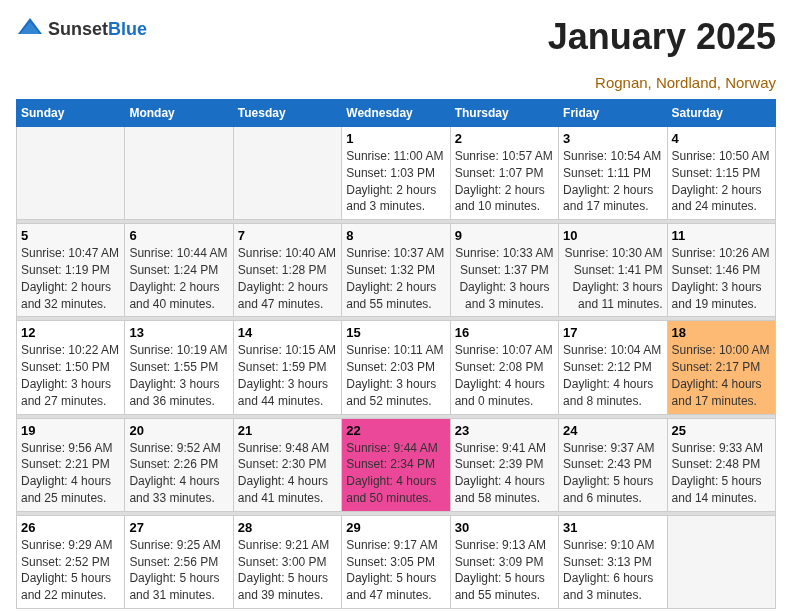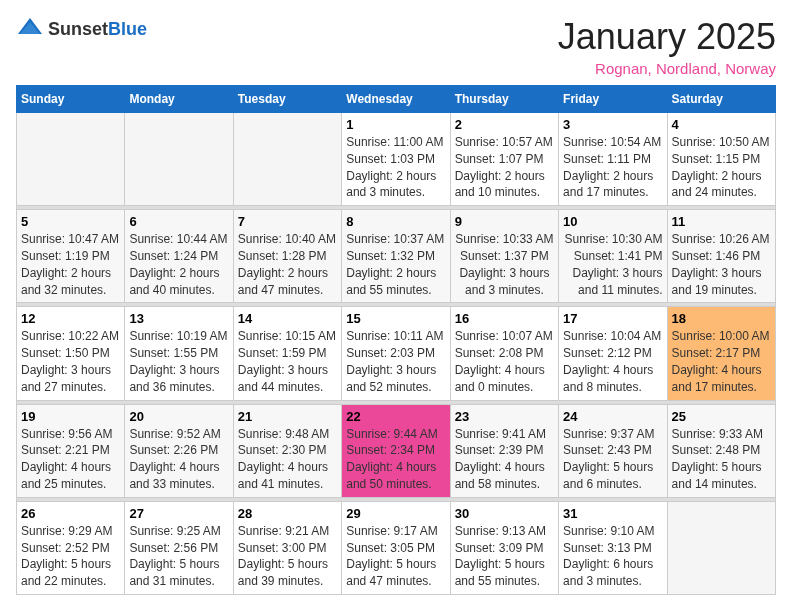--- a/index.html
+++ b/index.html
@@ -24,27 +24,27 @@
     .logo-text {
       display: flex;
       align-items: center;
       gap: 4px;
     }
     .title-section {
       text-align: right;
     }
     .month-title {
       font-size: 36px;
-      font-weight: normal;
+      font-weight: bold;
       color: #222;
     }
     .subtitle {
       font-size: 15px;
-      color: #ec4899;
-      margin-top: 2px;
+      color: #a16207;
+      margin-top: 16px;
     }
     .calendar {
       width: 100%;
       border-collapse: collapse;
       font-size: 11px;
     }
     .calendar th {
       background-color: #1a6fc4;
       color: white;
       padding: 6px 4px;

